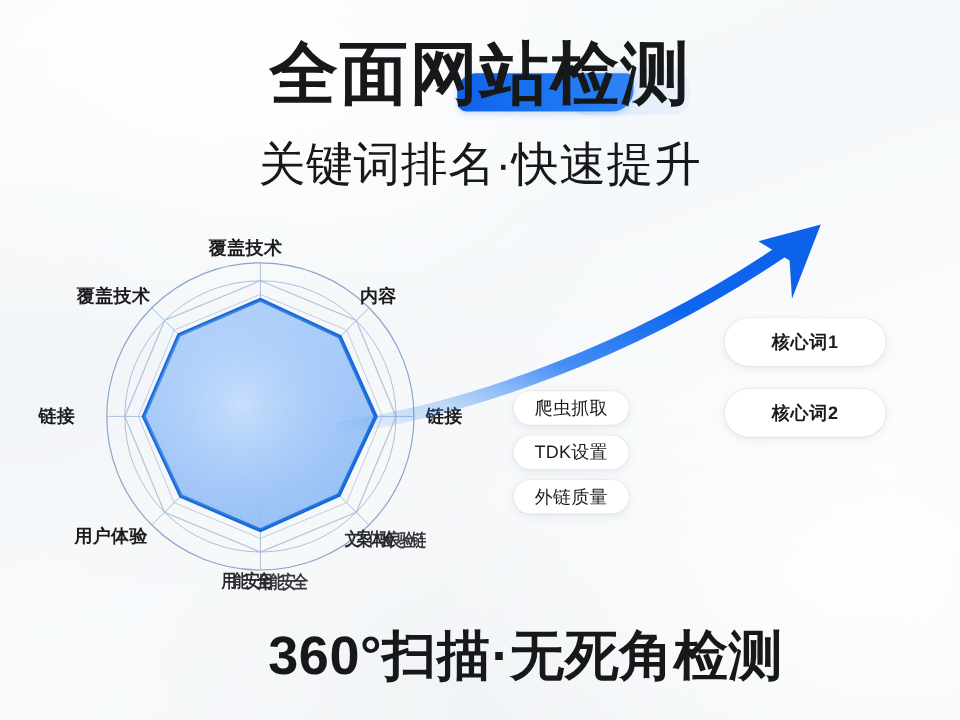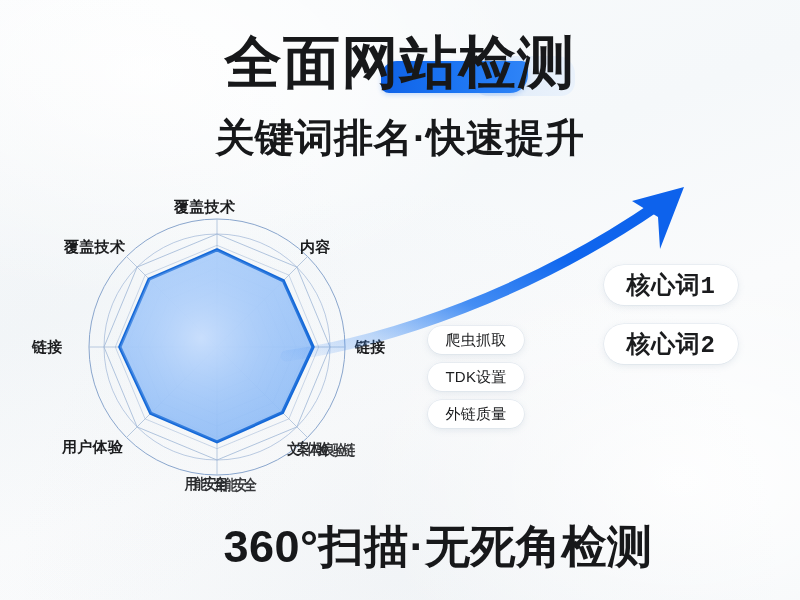--- a/index.html
+++ b/index.html
@@ -83,21 +83,21 @@
     left: 0;
     top: 118px;
     width: 800px;
     text-align: center;
     z-index: 6;
   }
   .subhead {
     display: inline-block;
     font-size: 39px;
     line-height: 1.0;
-    font-weight: bold;
+    font-weight: normal;
     letter-spacing: 0.5px;
     color: #17181a;
     white-space: nowrap;
   }
 
   .footline-wrap {
     position: absolute;
     left: 0;
     top: 524px;
     width: 800px;
@@ -178,24 +178,23 @@
   .pill-small {
     width: 96px;
     height: 28px;
     font-size: 15px;
     font-weight: 500;
     letter-spacing: 0.2px;
   }
   .pill-large {
     width: 134px;
     height: 40px;
-    font-size: 24px;
+    font-size: 15px;
     font-weight: bold;
     letter-spacing: 0.6px;
-    font-family: Liberation Mono, monospace;
   }
 
   #pill-crawl   { left: 428px; top: 326px; }
   #pill-tdk     { left: 428px; top: 363px; }
   #pill-outlink { left: 428px; top: 400px; }
   #pill-kw1     { left: 604px; top: 265px; }
   #pill-kw2     { left: 604px; top: 324px; }
 </style>
 </head>
 <body>

